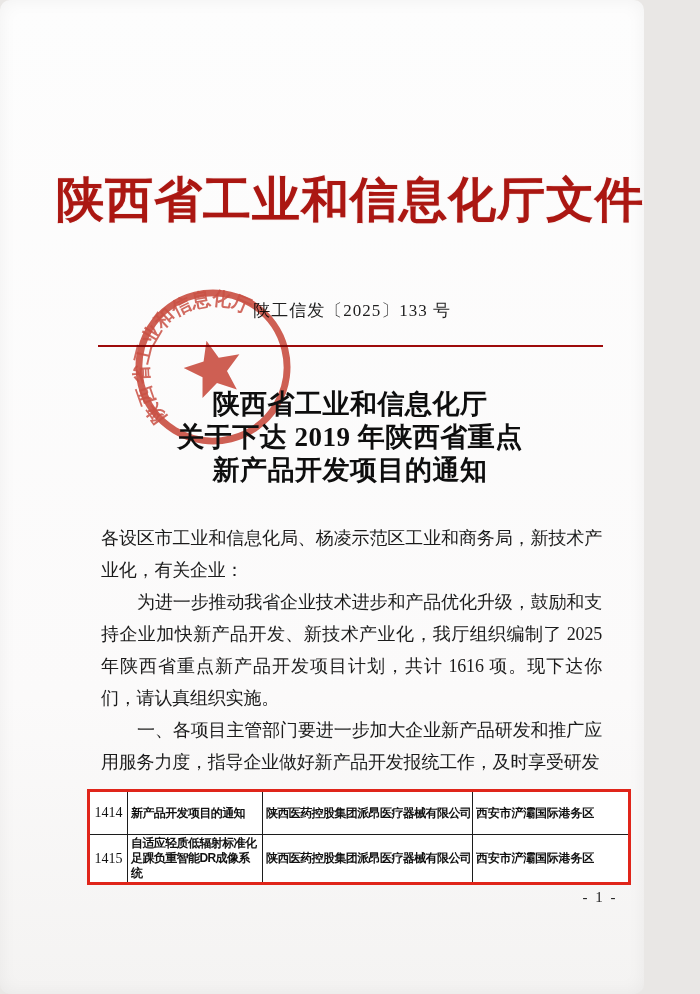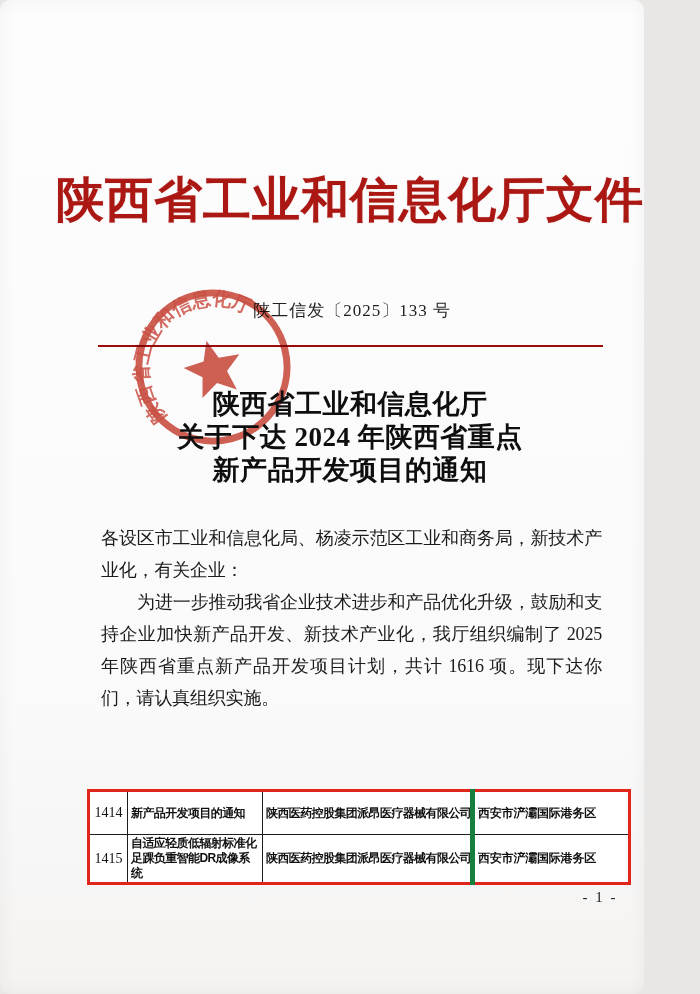--- a/index.html
+++ b/index.html
@@ -62,21 +62,21 @@
   }
   .annex-table tr.row-1 { height:44px; }
   .annex-table tr.row-2 { height:48px; }
   .annex-table td.c-no {
     width:39px; text-align:center;
     font-family:"Liberation Serif","DejaVu Serif",serif;
     font-weight:normal; font-size:14px; letter-spacing:0;
   }
   .annex-table td.c-product { width:135px; line-height:15px; letter-spacing:-0.6px; }
   .annex-table td.c-company { width:210px; font-size:12px; letter-spacing:-0.6px; white-space:nowrap; }
-  .annex-table td.c-region  { width:157px; font-size:12px; letter-spacing:-0.2px; border-left:5px solid #15803d; white-space:nowrap; }
+  .annex-table td.c-region  { width:157px; font-size:12px; letter-spacing:-0.2px; border-left:1px solid #15803d; white-space:nowrap; }
   .page-number {
     position:absolute; top:889px; left:560px; width:80px;
     text-align:center; font-size:15px; color:#222; letter-spacing:2px;
   }
 </style>
 </head>
 <body>
 
 <div class="page">
 
@@ -92,27 +92,28 @@
     </defs>
     <circle cx="83" cy="83" r="74" fill="none" stroke="#c5392b" stroke-width="7" opacity="0.92"></circle>
     <polygon points="83,56 90.8,75.4 111.7,76.9 95.6,90.3 100.7,110.6 83,99.5 65.3,110.6 70.4,90.3 54.3,76.9 75.2,75.4" fill="#c5392b" opacity="0.92"></polygon>
     <text font-size="19" fill="#c5392b" opacity="0.85" font-family="Liberation Serif, DejaVu Serif, serif" font-weight="bold">
       <textPath href="#sealArc" startOffset="2">陕西省工业和信息化厅</textPath>
     </text>
   </svg>
 
   <div class="doc-title">
     <div>陕西省工业和信息化厅</div>
-    <div>关于下达 2024 年陕西省重点</div>
+    <div>关于下达 2019 年陕西省重点</div>
     <div>新产品开发项目的通知</div>
   </div>
 
   <div class="body-text">
     <p>各设区市工业和信息化局、杨凌示范区工业和商务局，新技术产业化，有关企业：</p>
     <p class="indent">为进一步推动我省企业技术进步和产品优化升级，鼓励和支持企业加快新产品开发、新技术产业化，我厅组织编制了 2025 年陕西省重点新产品开发项目计划，共计 1616 项。现下达你们，请认真组织实施。</p>
+    <p class="indent">一、各项目主管部门要进一步加大企业新产品研发和推广应用服务力度，指导企业做好新产品开发报统工作，及时享受研发</p>
   </div>
 
   <table class="annex-table">
     <tbody>
       <tr class="row-1">
         <td class="c-no">1414</td>
         <td class="c-product">新产品开发项目的通知</td>
         <td class="c-company">陕西医药控股集团派昂医疗器械有限公司</td>
         <td class="c-region">西安市浐灞国际港务区</td>
       </tr>

